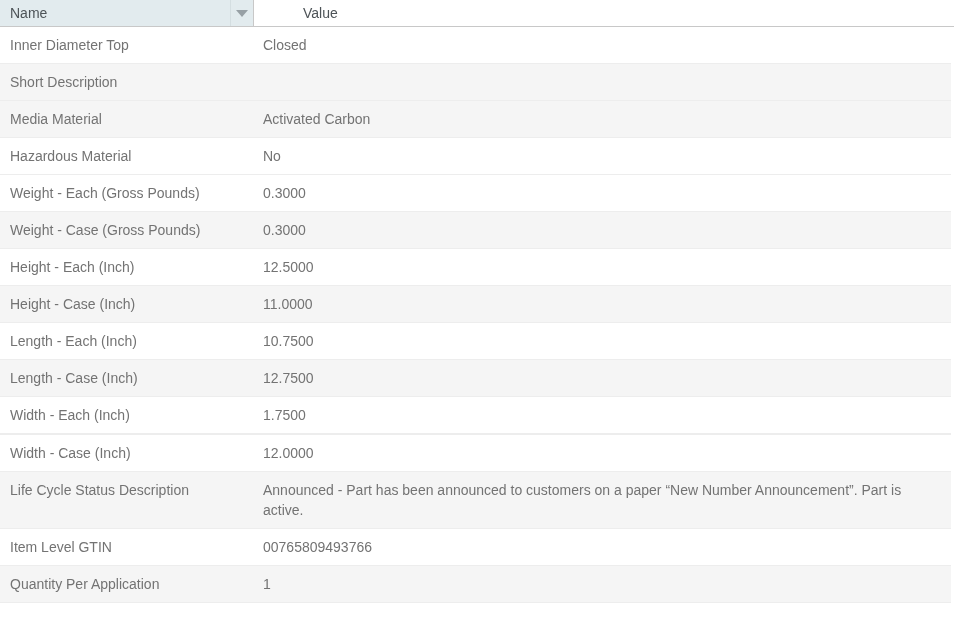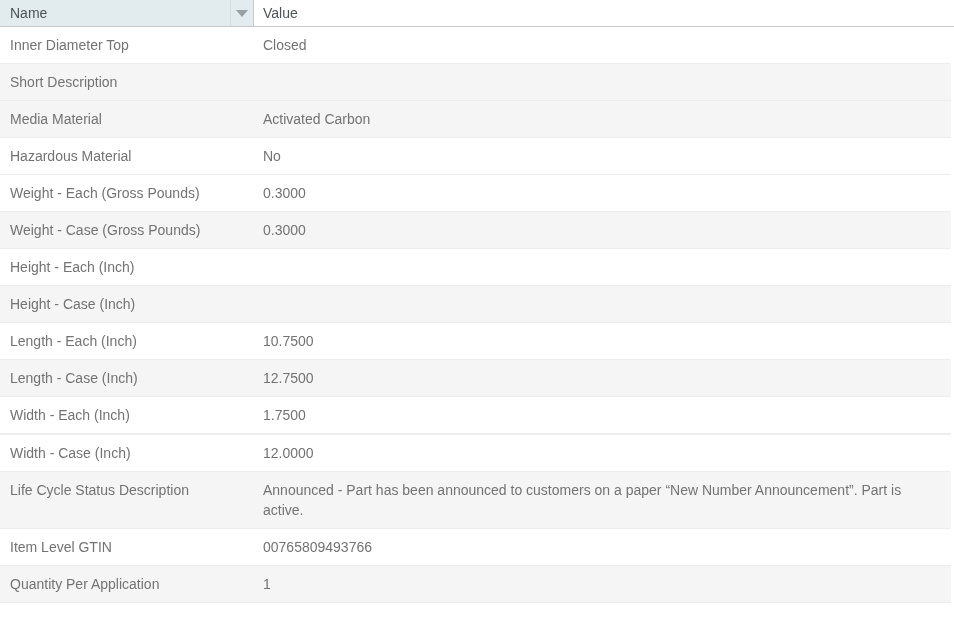--- a/index.html
+++ b/index.html
@@ -34,20 +34,21 @@
     padding-left: 10px;
     border-right: 1px solid #c8c8c8;
     justify-content: space-between;
     cursor: pointer;
   }
   .hcell.value-h {
     flex: 1;
     padding-left: 9px;
     background: #ffffff;
     cursor: pointer;
+    margin-left: 40px;
   }
   .menu-btn {
     width: 23px;
     height: 100%;
     display: flex;
     align-items: center;
     justify-content: center;
     border-left: 1px solid #d4dee1;
     cursor: pointer;
   }
@@ -127,24 +128,26 @@
     <div class="cell value">0.3000</div>
   </div>
 
   <div class="row alt">
     <div class="cell name">Weight - Case (Gross Pounds)</div>
     <div class="cell value">0.3000</div>
   </div>
 
   <div class="row">
     <div class="cell name">Height - Each (Inch)</div>
+    <div class="cell value">12.5000</div>
   </div>
 
   <div class="row alt">
     <div class="cell name">Height - Case (Inch)</div>
+    <div class="cell value">11.0000</div>
   </div>
 
   <div class="row">
     <div class="cell name">Length - Each (Inch)</div>
     <div class="cell value">10.7500</div>
   </div>
 
   <div class="row alt">
     <div class="cell name">Length - Case (Inch)</div>
     <div class="cell value">12.7500</div>

